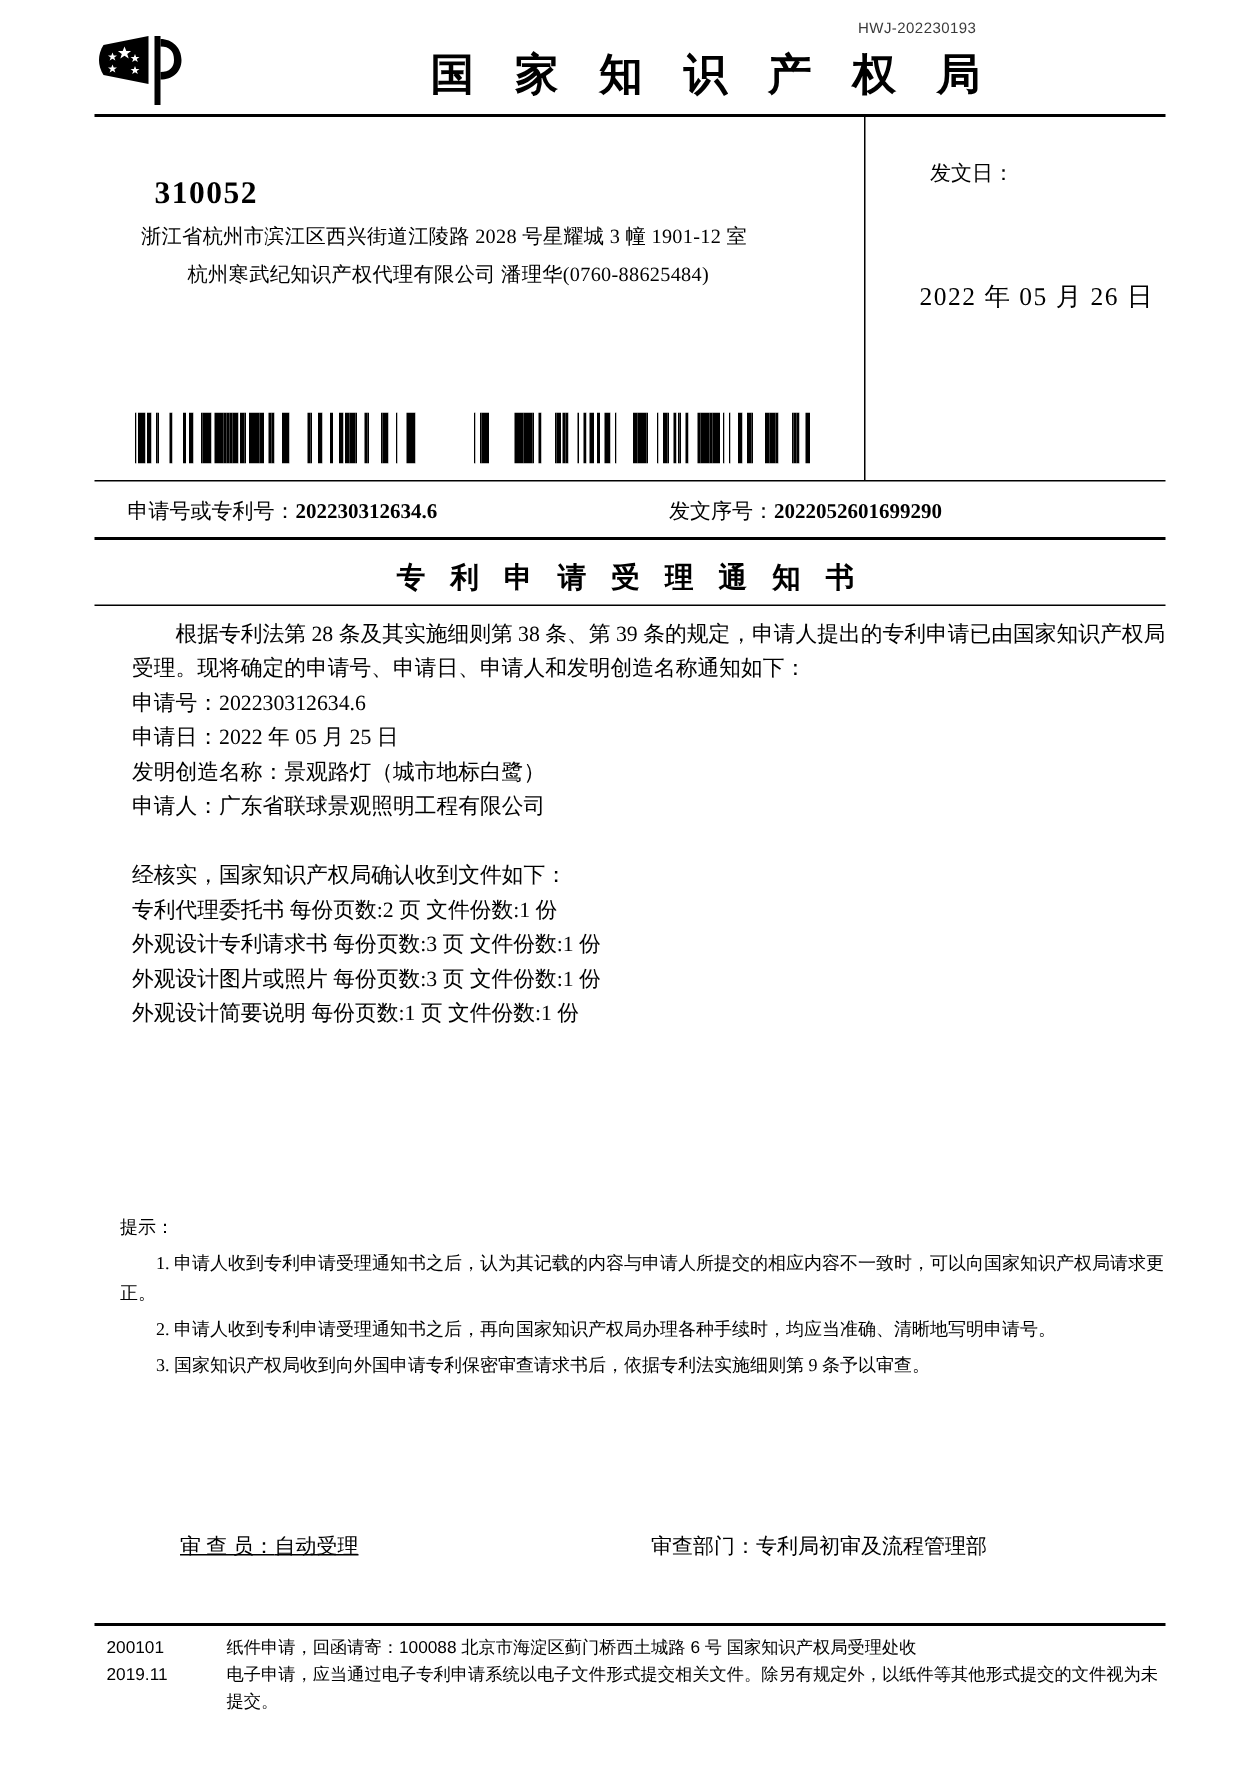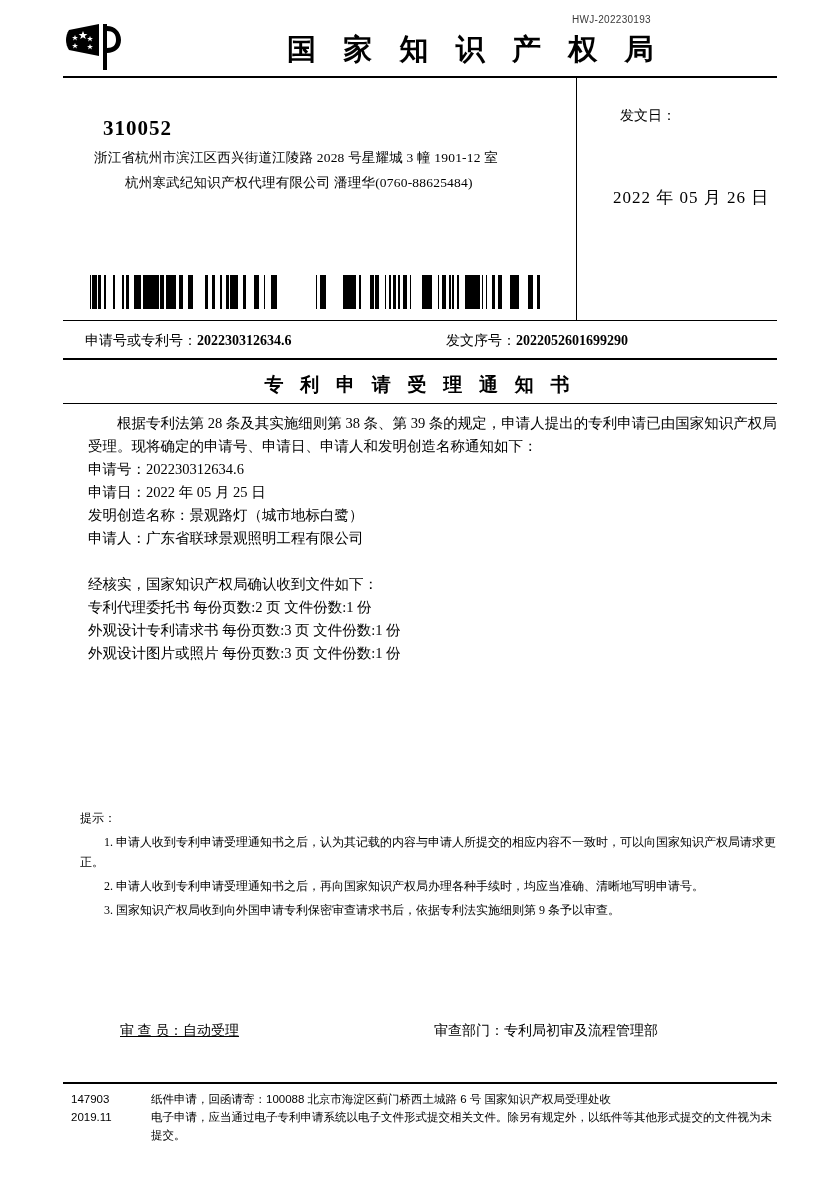--- a/index.html
+++ b/index.html
@@ -504,39 +504,40 @@
     <p class="indent">根据专利法第 28 条及其实施细则第 38 条、第 39 条的规定，申请人提出的专利申请已由国家知识产权局受理。现将确定的申请号、申请日、申请人和发明创造名称通知如下：</p>
     <p>申请号：202230312634.6</p>
     <p>申请日：2022 年 05 月 25 日</p>
     <p>发明创造名称：景观路灯（城市地标白鹭）</p>
     <p>申请人：广东省联球景观照明工程有限公司</p>
     <div class="gap"></div>
     <p>经核实，国家知识产权局确认收到文件如下：</p>
     <p>专利代理委托书  每份页数:2 页  文件份数:1 份</p>
     <p>外观设计专利请求书  每份页数:3 页  文件份数:1 份</p>
     <p>外观设计图片或照片  每份页数:3 页  文件份数:1 份</p>
+    <p>外观设计简要说明  每份页数:1 页  文件份数:1 份</p>
   </div>
 
   <div class="notes">
     <p class="n-title">提示：</p>
     <p class="n-item">1. 申请人收到专利申请受理通知书之后，认为其记载的内容与申请人所提交的相应内容不一致时，可以向国家知识产权局请求更正。</p>
     <p class="n-item">2. 申请人收到专利申请受理通知书之后，再向国家知识产权局办理各种手续时，均应当准确、清晰地写明申请号。</p>
     <p class="n-item">3. 国家知识产权局收到向外国申请专利保密审查请求书后，依据专利法实施细则第 9 条予以审查。</p>
   </div>
 
   <div class="examiner-row">
     <div class="ex-left">
       <span>审 查 员：</span><span>自动受理</span>
     </div>
     <div class="ex-right">
       <span>审查部门：</span><span>专利局初审及流程管理部</span>
     </div>
   </div>
 
   <div class="rule-5"></div>
   <div class="footer">
-    <div class="f-code1">147903</div>
+    <div class="f-code1">200101</div>
     <div class="f-code2">2019.11</div>
     <div class="f-line1">纸件申请，回函请寄：100088 北京市海淀区蓟门桥西土城路 6 号   国家知识产权局受理处收</div>
     <div class="f-line2">电子申请，应当通过电子专利申请系统以电子文件形式提交相关文件。除另有规定外，以纸件等其他形式提交的文件视为未提交。</div>
   </div>
 
 </div>
 
 </body></html>

